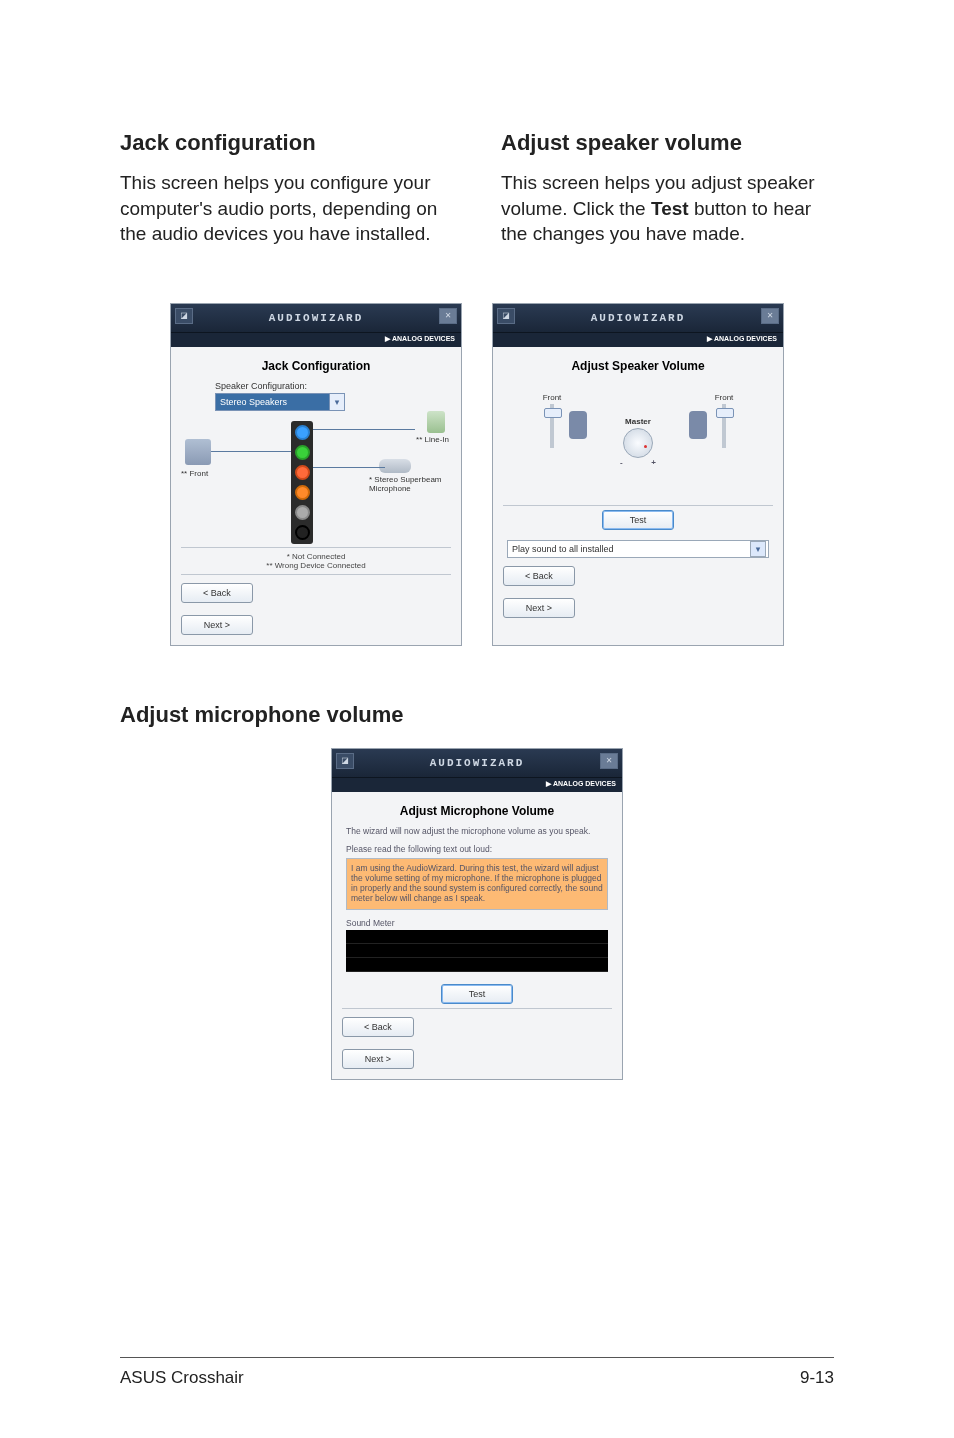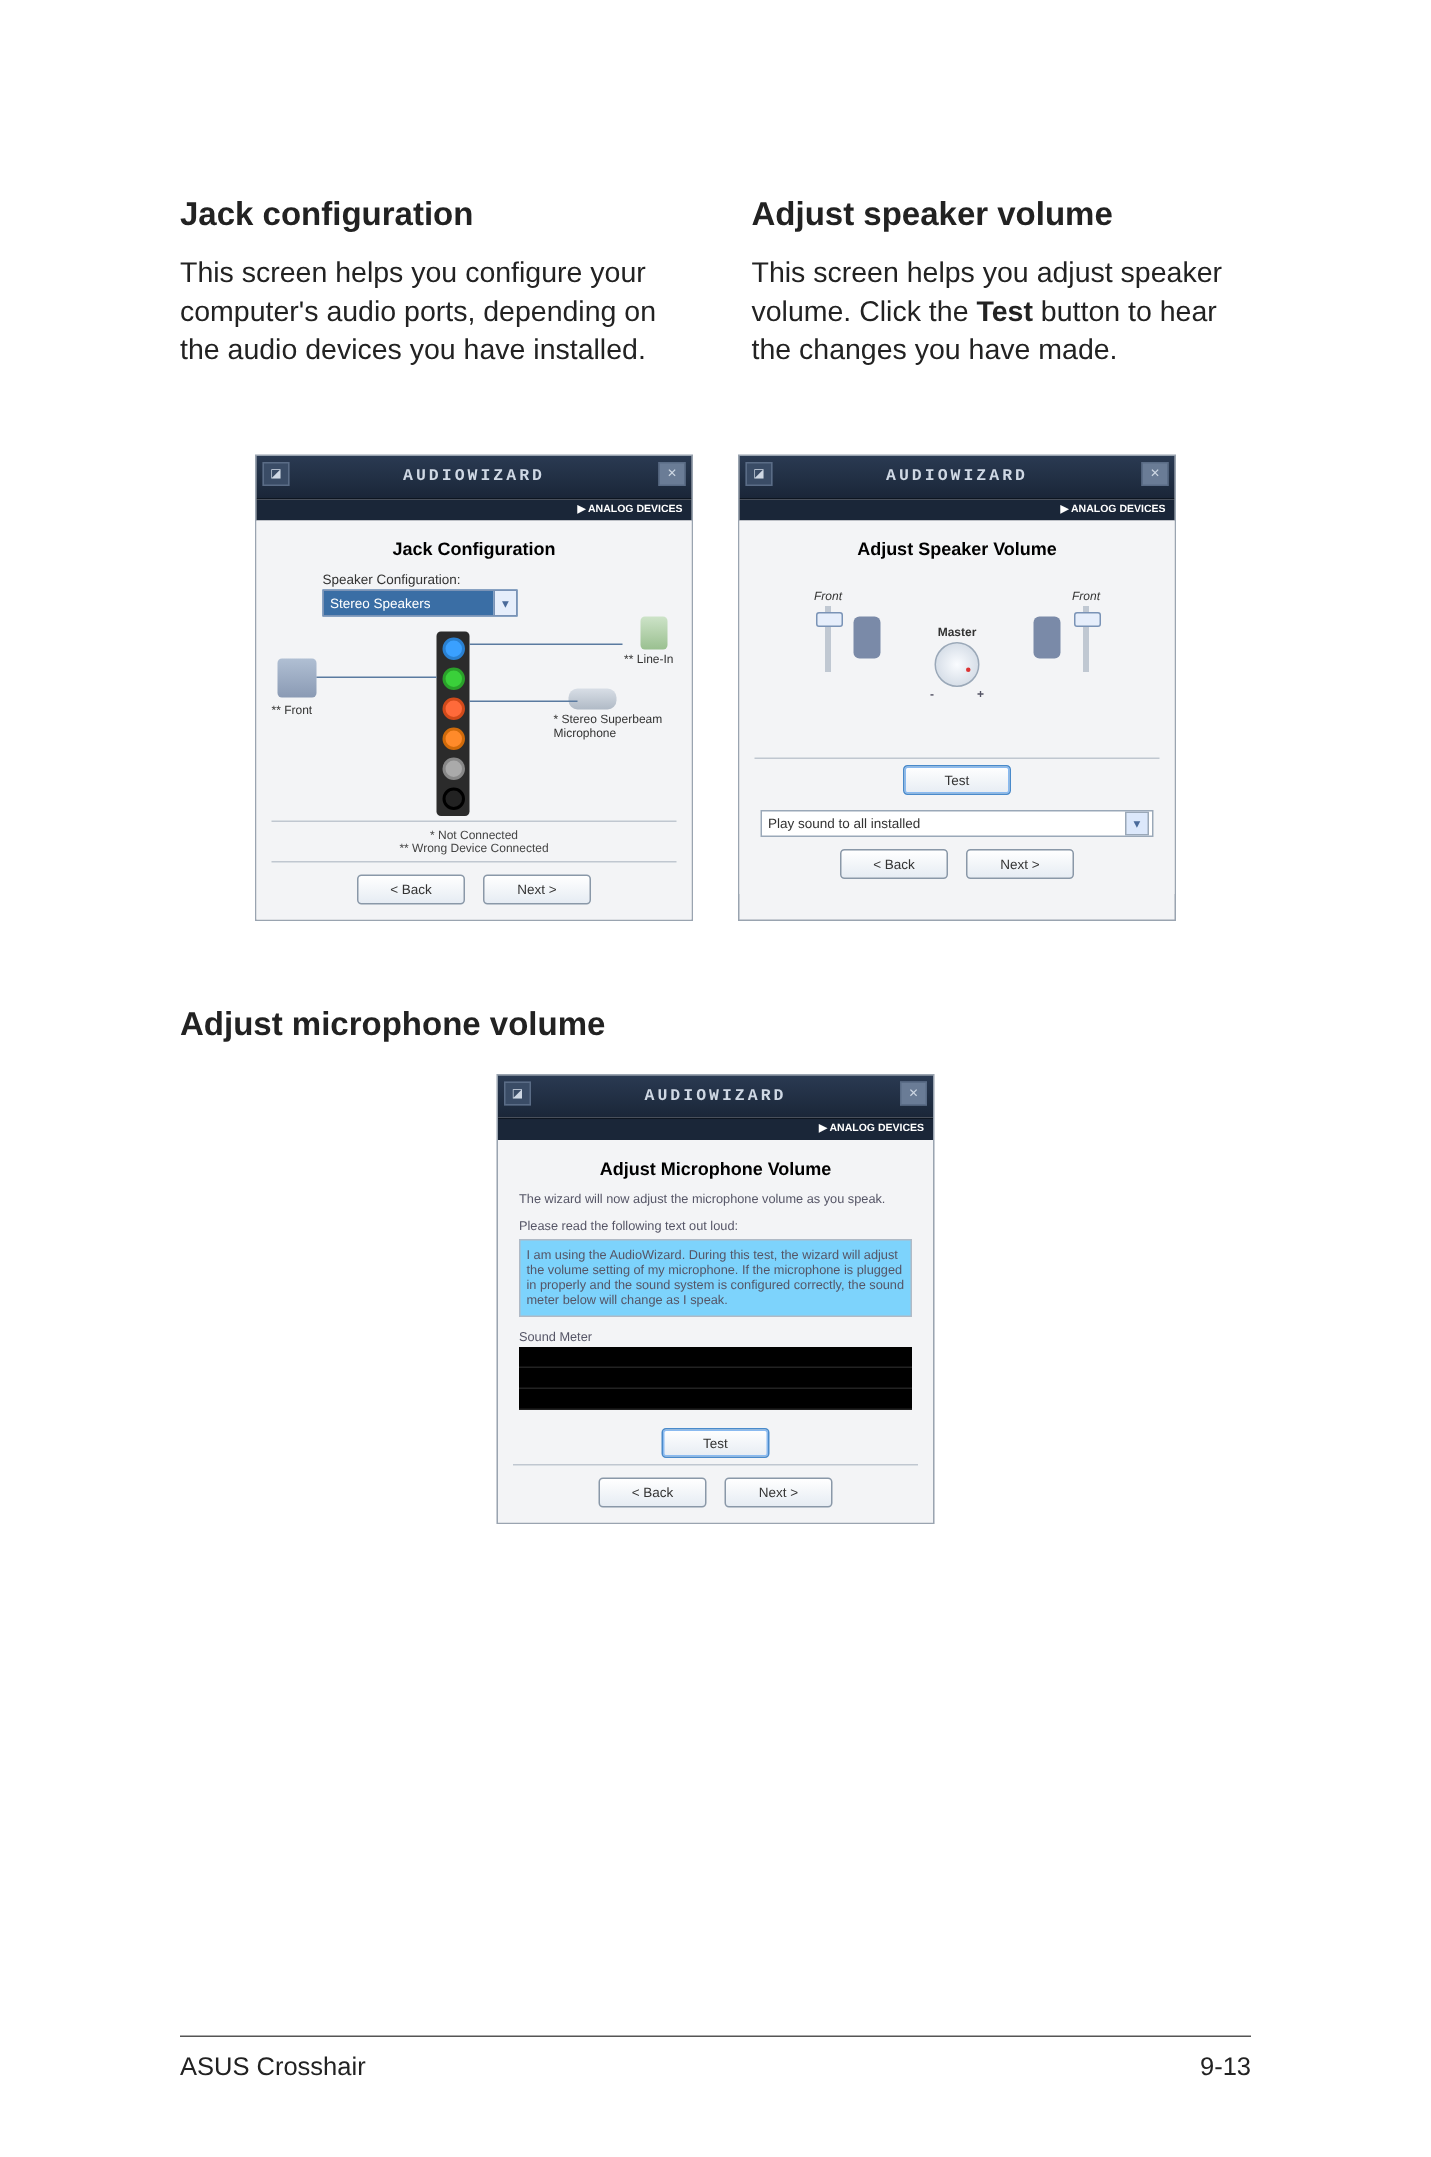--- a/index.html
+++ b/index.html
@@ -167,20 +167,21 @@
     margin-top: 2px;
     border-top: 1px solid #c0c7d0;
     border-bottom: 1px solid #c0c7d0;
     padding: 4px 0;
   }
   .btnrow {
     display: flex;
     justify-content: center;
     gap: 12px;
     margin-top: 8px;
+    flex-direction: column;
   }
   .winbtn {
     width: 70px;
     height: 18px;
     border: 1px solid #8a98a8;
     background: linear-gradient(#fff,#e6ecf3);
     border-radius: 3px;
     font-size: 9px;
     display:flex;align-items:center;justify-content:center;
     color:#333;
@@ -189,21 +190,21 @@
   .vol-area {
     height: 118px;
     position: relative;
     margin: 4px 0 6px 0;
   }
   .slider {
     position: absolute;
     width: 30px;
     text-align: center;
   }
-  .slider .lab { font-size:8px; color:#333; margin-bottom:2px;font-style:italic;}
+  .slider .lab { font-size:8px; color:#333; margin-bottom:2px;}
   .slider .track {
     width: 4px; height: 44px; margin: 0 auto;
     background:#c0c8d2; position:relative;
   }
   .slider .thumb {
     position:absolute; left:-6px; width:16px; height:8px;
     background:#e6eefb; border:1px solid #7a93b6; border-radius:2px;
   }
   .speaker-blob {
     position:absolute; width:18px; height:28px;
@@ -244,21 +245,21 @@
     margin: 2px 4px 8px 4px;
   }
   .mic-label {
     font-size: 8.5px;
     color: #556;
     margin: 0 4px 4px 4px;
   }
   .mic-textbox {
     margin: 0 4px 8px 4px;
     border: 1px solid #b0bac6;
-    background: #7dd3fc;
+    background: #fdba74;
     font-size: 8.5px;
     color: #556;
     padding: 4px;
     height: 42px;
   }
   .sound-meter-label {
     font-size: 8.5px;
     color: #556;
     margin: 0 4px 2px 4px;
   }

